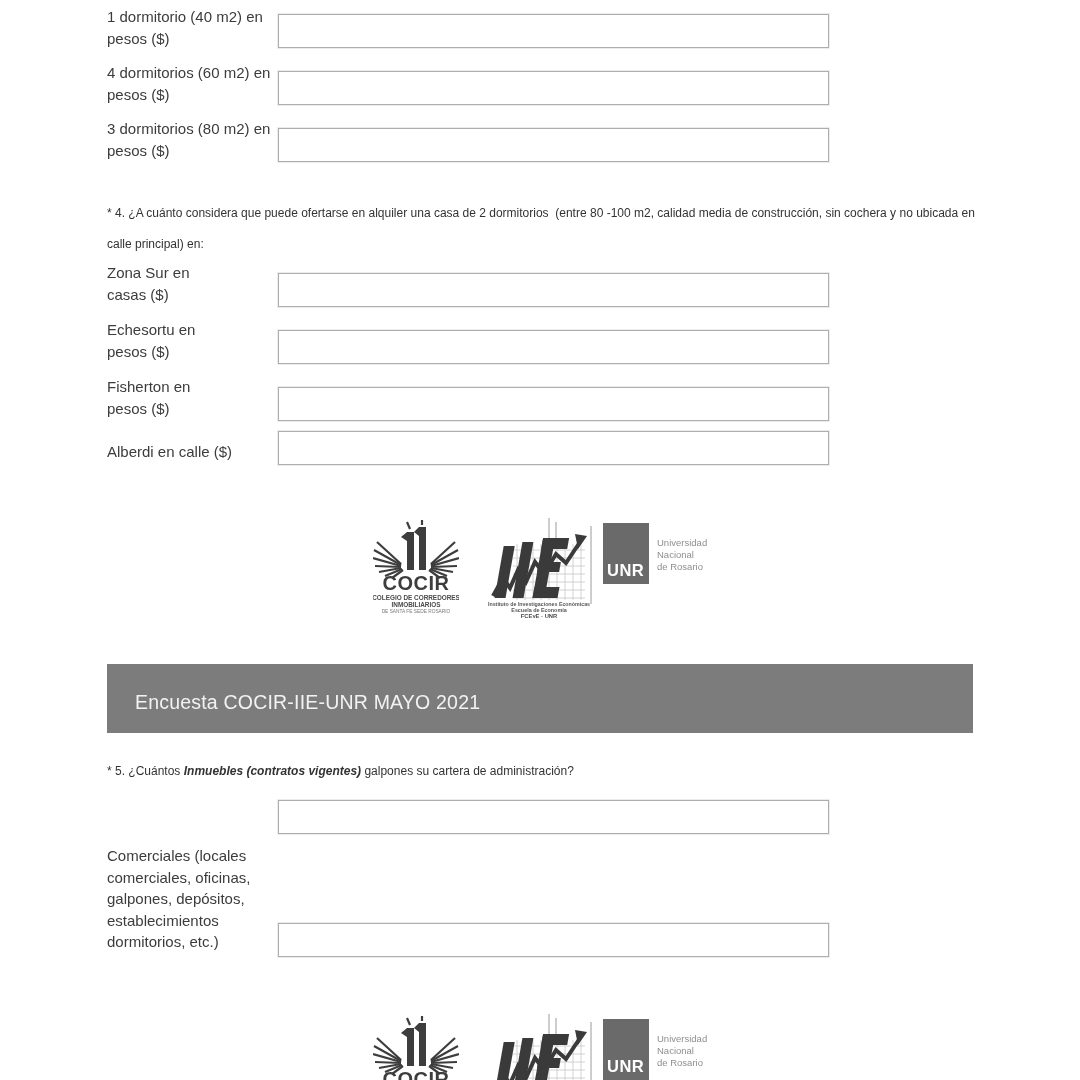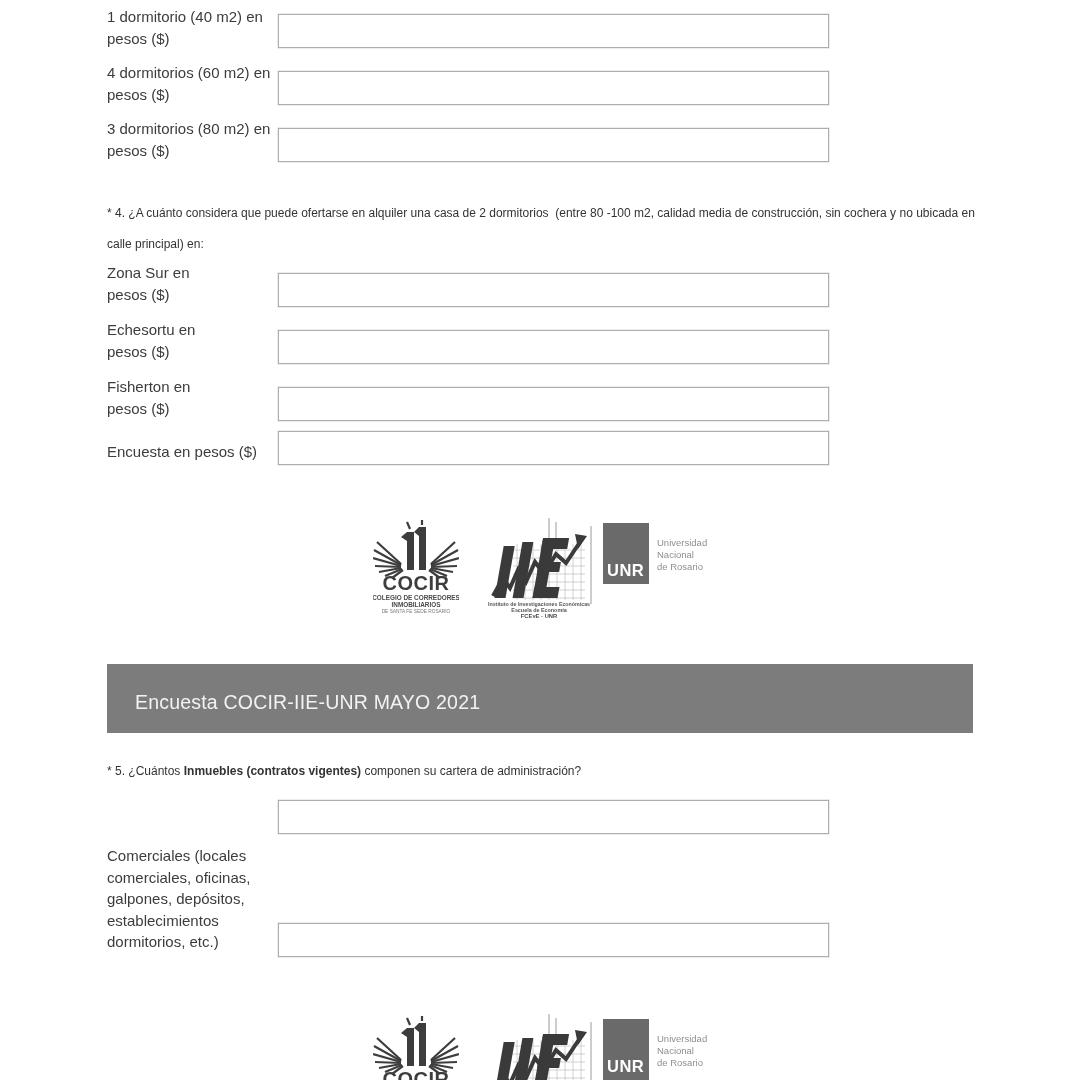--- a/index.html
+++ b/index.html
@@ -25,21 +25,21 @@
     background:#ffffff;
     font-size:15px;color:#3a3a3a;
     padding:0 8px;
     outline:none;
   }
   .question-text{
     position:absolute;left:107px;width:872px;
     font-size:12px;line-height:31px;color:#333333;
     white-space:pre-wrap;
   }
-  .question-text b{font-weight:700;}
+  .question-text b{font-weight:700;font-style:italic;}
   .banner{
     position:absolute;left:107px;top:664px;width:866px;height:69px;
     background:#7c7c7c;
     box-sizing:border-box;
   }
   .banner-title{
     position:absolute;left:28px;top:27px;
     font-size:19.5px;color:#f2f2f2;letter-spacing:0.2px;
   }
   .logos{
@@ -63,32 +63,32 @@
 pesos ($)</div>
   <input class="field-input" style="top: 71px;" type="text">
 
   <div class="field-label" style="top:118px">3 dormitorios (80 m2) en
 pesos ($)</div>
   <input class="field-input" style="top: 128px;" type="text">
 
   <div class="question-text" style="top:198px">* 4. ¿A cuánto considera que puede ofertarse en alquiler una casa de 2 dormitorios  (entre 80 -100 m2, calidad media de construcción, sin cochera y no ubicada en calle principal) en:</div>
 
   <div class="field-label" style="top:262px">Zona Sur en
-pesos ($)</div>
+casas ($)</div>
   <input class="field-input" style="top: 273px;" type="text">
 
   <div class="field-label" style="top:319px">Echesortu en
 pesos ($)</div>
   <input class="field-input" style="top: 330px;" type="text">
 
   <div class="field-label" style="top:376px">Fisherton en
 pesos ($)</div>
   <input class="field-input" style="top: 387px;" type="text">
 
-  <div class="field-label" style="top:441px">Encuesta en pesos ($)</div>
+  <div class="field-label" style="top:441px">Alberdi en calle ($)</div>
   <input class="field-input" style="top: 431px;" type="text">
 
   <div class="logos" style="top:516px">
 
     <svg class="logo-cocir" width="86" height="94" viewBox="0 0 86 94">
       <g stroke="#3d3d3d" stroke-width="2.2">
         <line x1="28" y1="44" x2="4" y2="22"></line>
         <line x1="28" y1="45" x2="1" y2="30"></line>
         <line x1="28" y1="46" x2="0" y2="38"></line>
         <line x1="28" y1="47" x2="2" y2="46"></line>
@@ -162,21 +162,21 @@
       <text x="54" y="23" font-size="9.5" fill="#8f8f8f">Universidad</text>
       <text x="54" y="35" font-size="9.5" fill="#8f8f8f">Nacional</text>
       <text x="54" y="47" font-size="9.5" fill="#8f8f8f">de Rosario</text>
     </svg>
   </div>
 
   <div class="banner">
     <div class="banner-title">Encuesta COCIR-IIE-UNR MAYO 2021</div>
   </div>
 
-  <div class="question-text" style="top:756px"><span>* 5. ¿Cuántos </span><b>Inmuebles (contratos vigentes)</b><span> componen su cartera de administración?</span></div>
+  <div class="question-text" style="top:756px"><span>* 5. ¿Cuántos </span><b>Inmuebles (contratos vigentes)</b><span> galpones su cartera de administración?</span></div>
 
   <input class="field-input" style="top: 800px;" type="text">
 
   <div class="field-label" style="top:845px">Comerciales (locales
 comerciales, oficinas,
 galpones, depósitos,
 establecimientos
 dormitorios, etc.)</div>
   <input class="field-input" style="top: 923px;" type="text">
 

